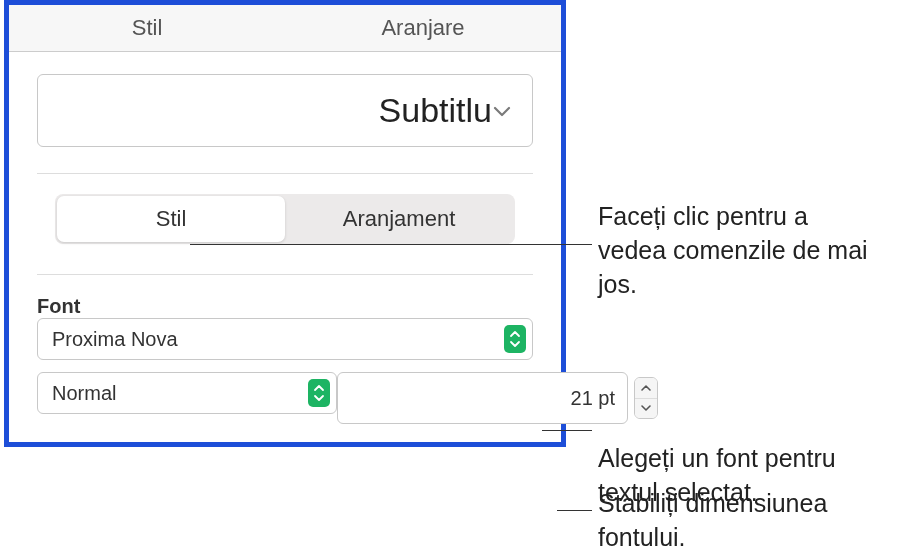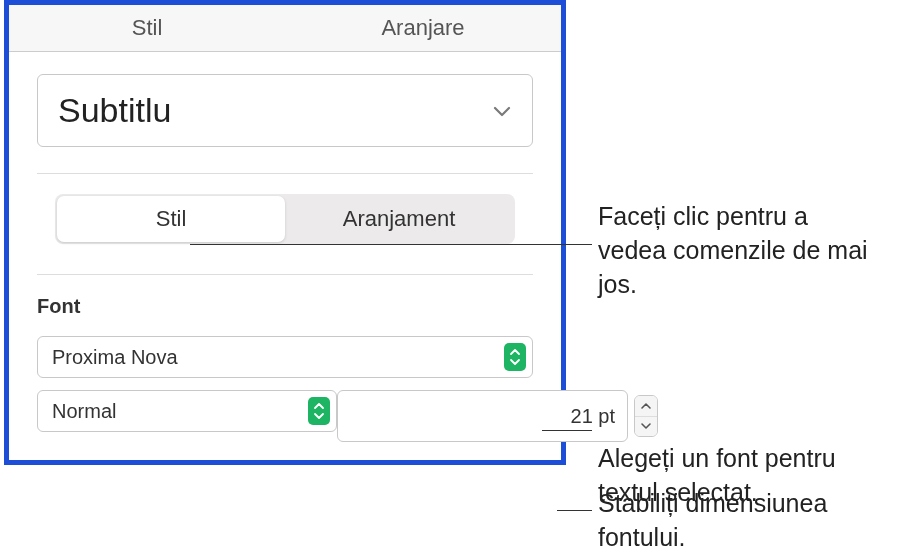--- a/index.html
+++ b/index.html
@@ -40,21 +40,21 @@
     .content {
       padding: 22px 28px 18px 28px;
       background: #fff;
     }
     .style-dropdown {
       border: 1px solid #c8c8c8;
       border-radius: 6px;
       padding: 16px 20px;
       display: flex;
       align-items: center;
-      justify-content: space-between;
+      justify-content: flex-end;
       margin-bottom: 26px;
       cursor: pointer;
       background: #fff;
     }
     .style-dropdown .label {
       font-size: 34px;
       font-weight: 500;
       color: #222;
     }
     .chevron-down {
@@ -85,21 +85,20 @@
       cursor: pointer;
     }
     .segmented .seg.active {
       background: #fff;
       box-shadow: 0 1px 3px rgba(0,0,0,0.15);
     }
     .section-label {
       font-size: 20px;
       font-weight: 600;
       color: #333;
-      margin-bottom: 18px;
     }
     .select {
       border: 1px solid #c8c8c8;
       border-radius: 6px;
       background: #fff;
       display: flex;
       align-items: center;
       justify-content: space-between;
       padding: 0 6px 0 14px;
       height: 42px;

